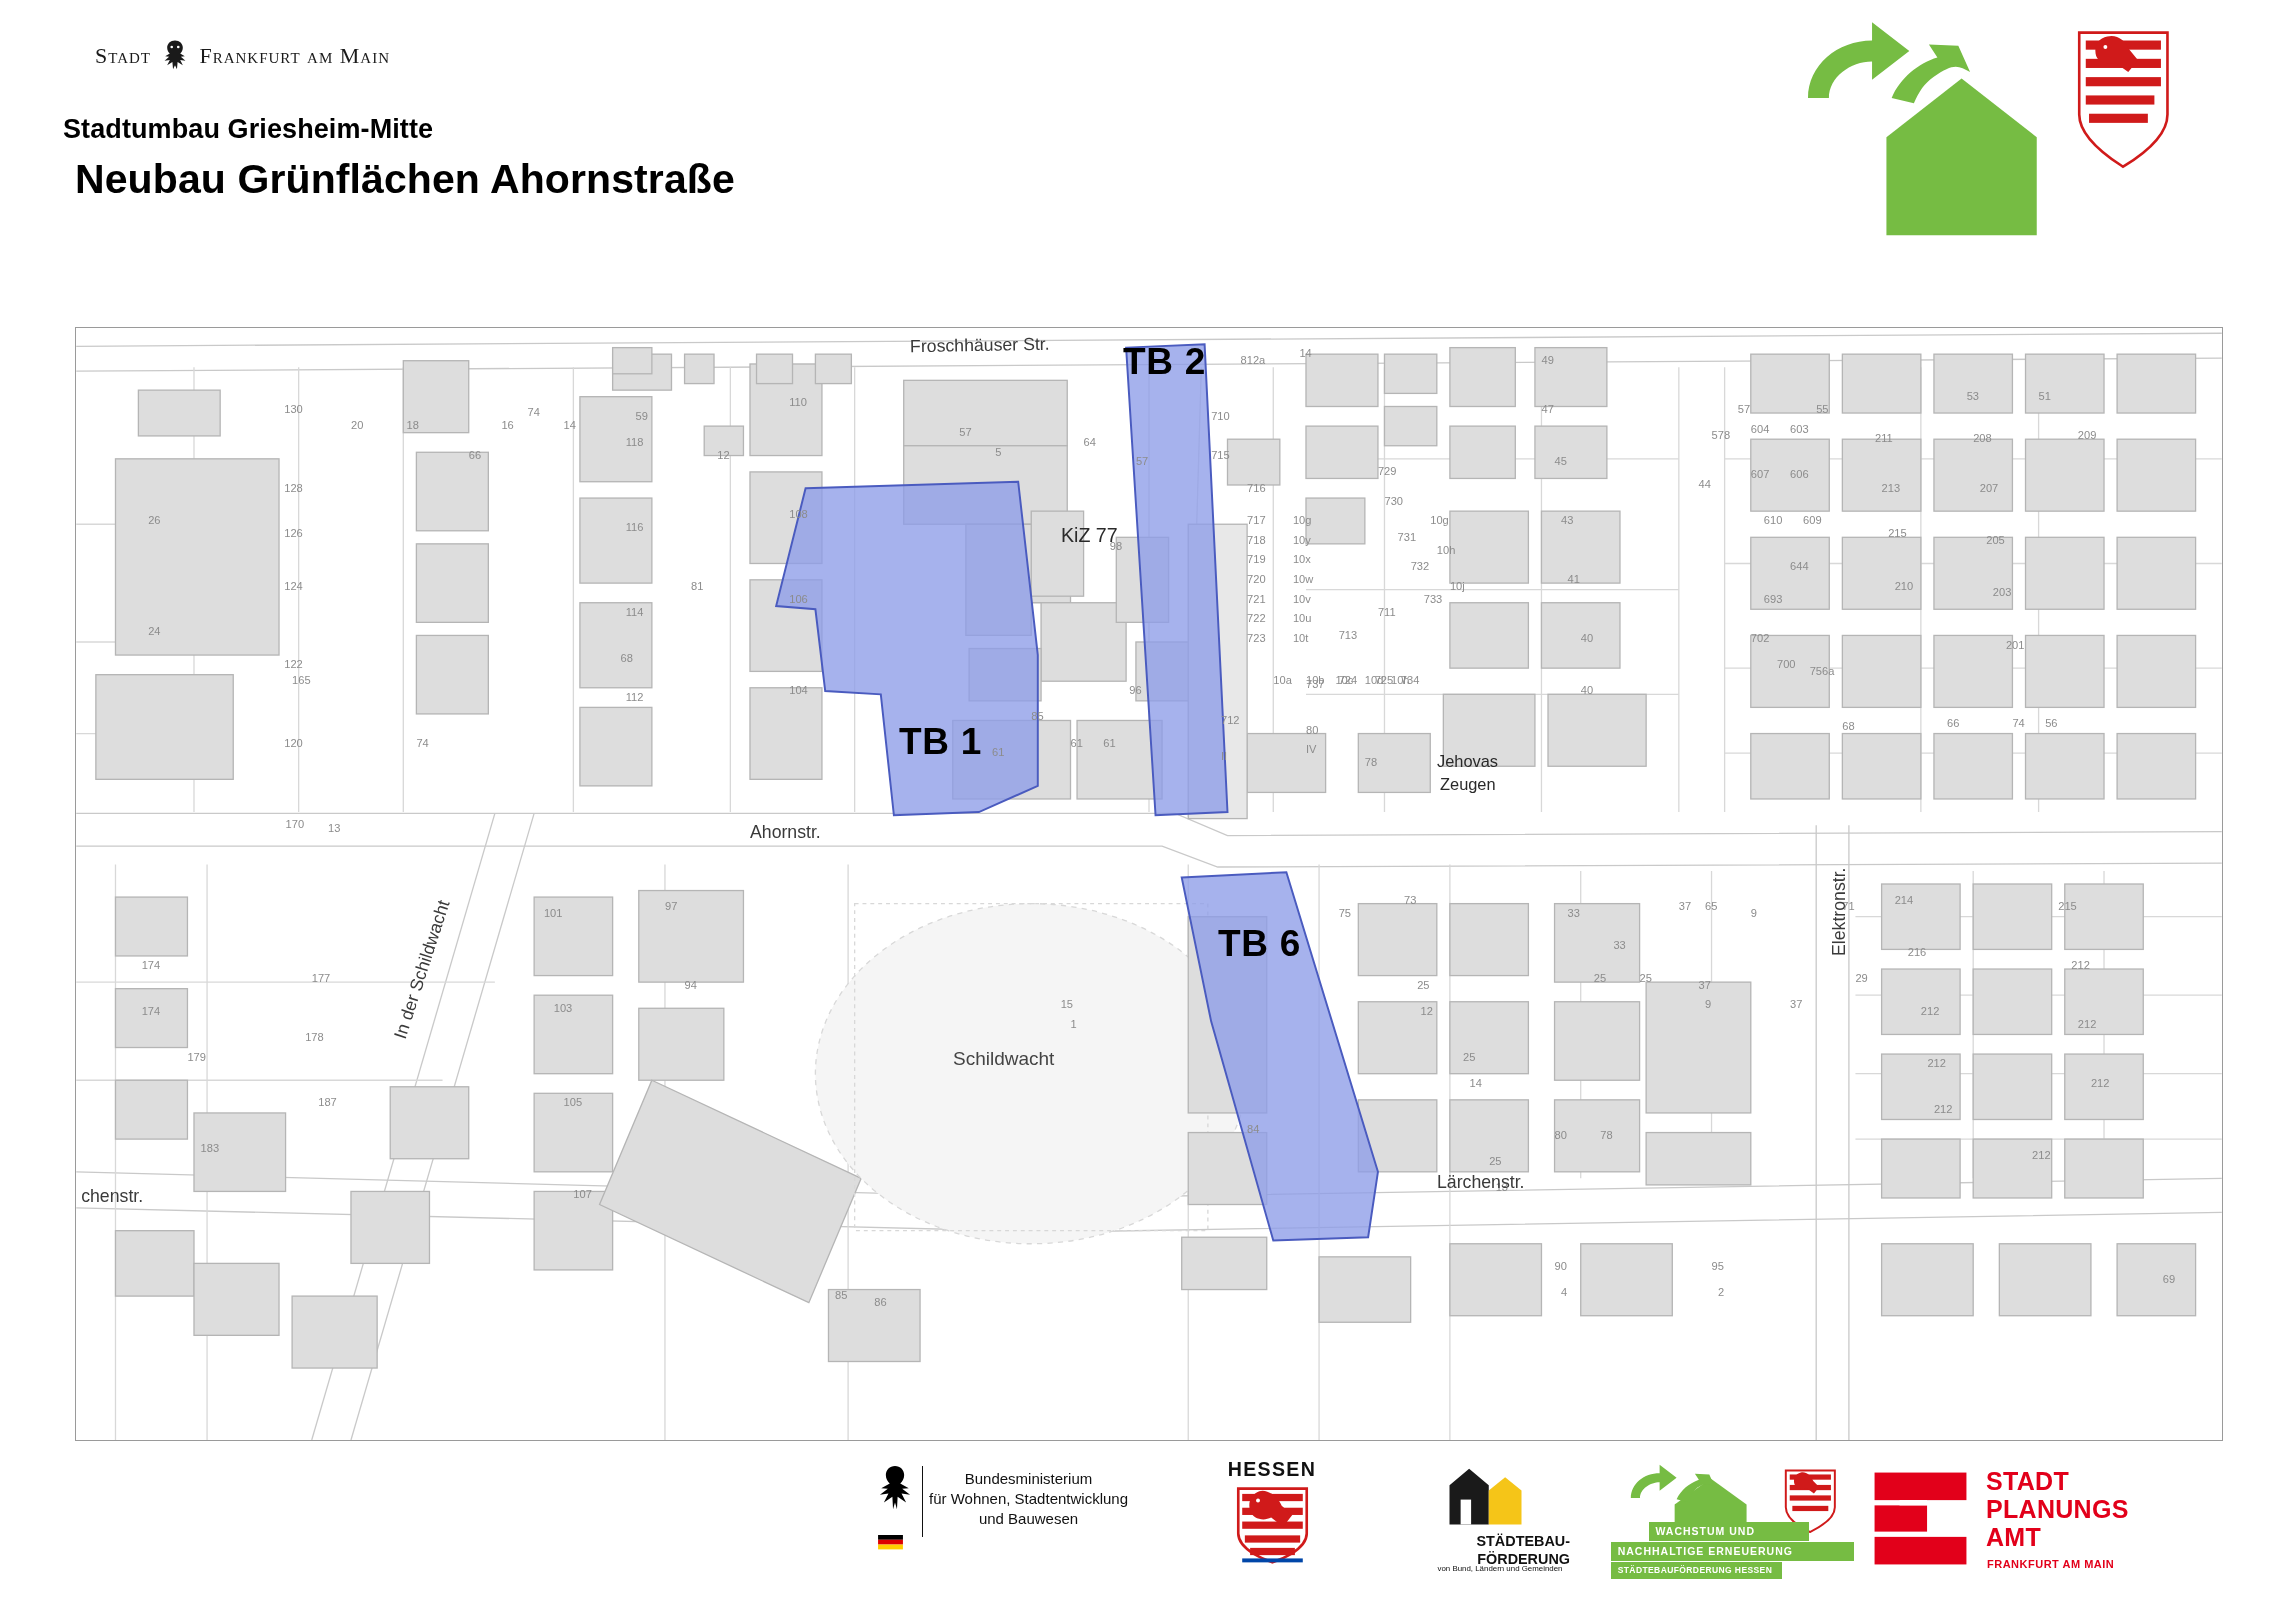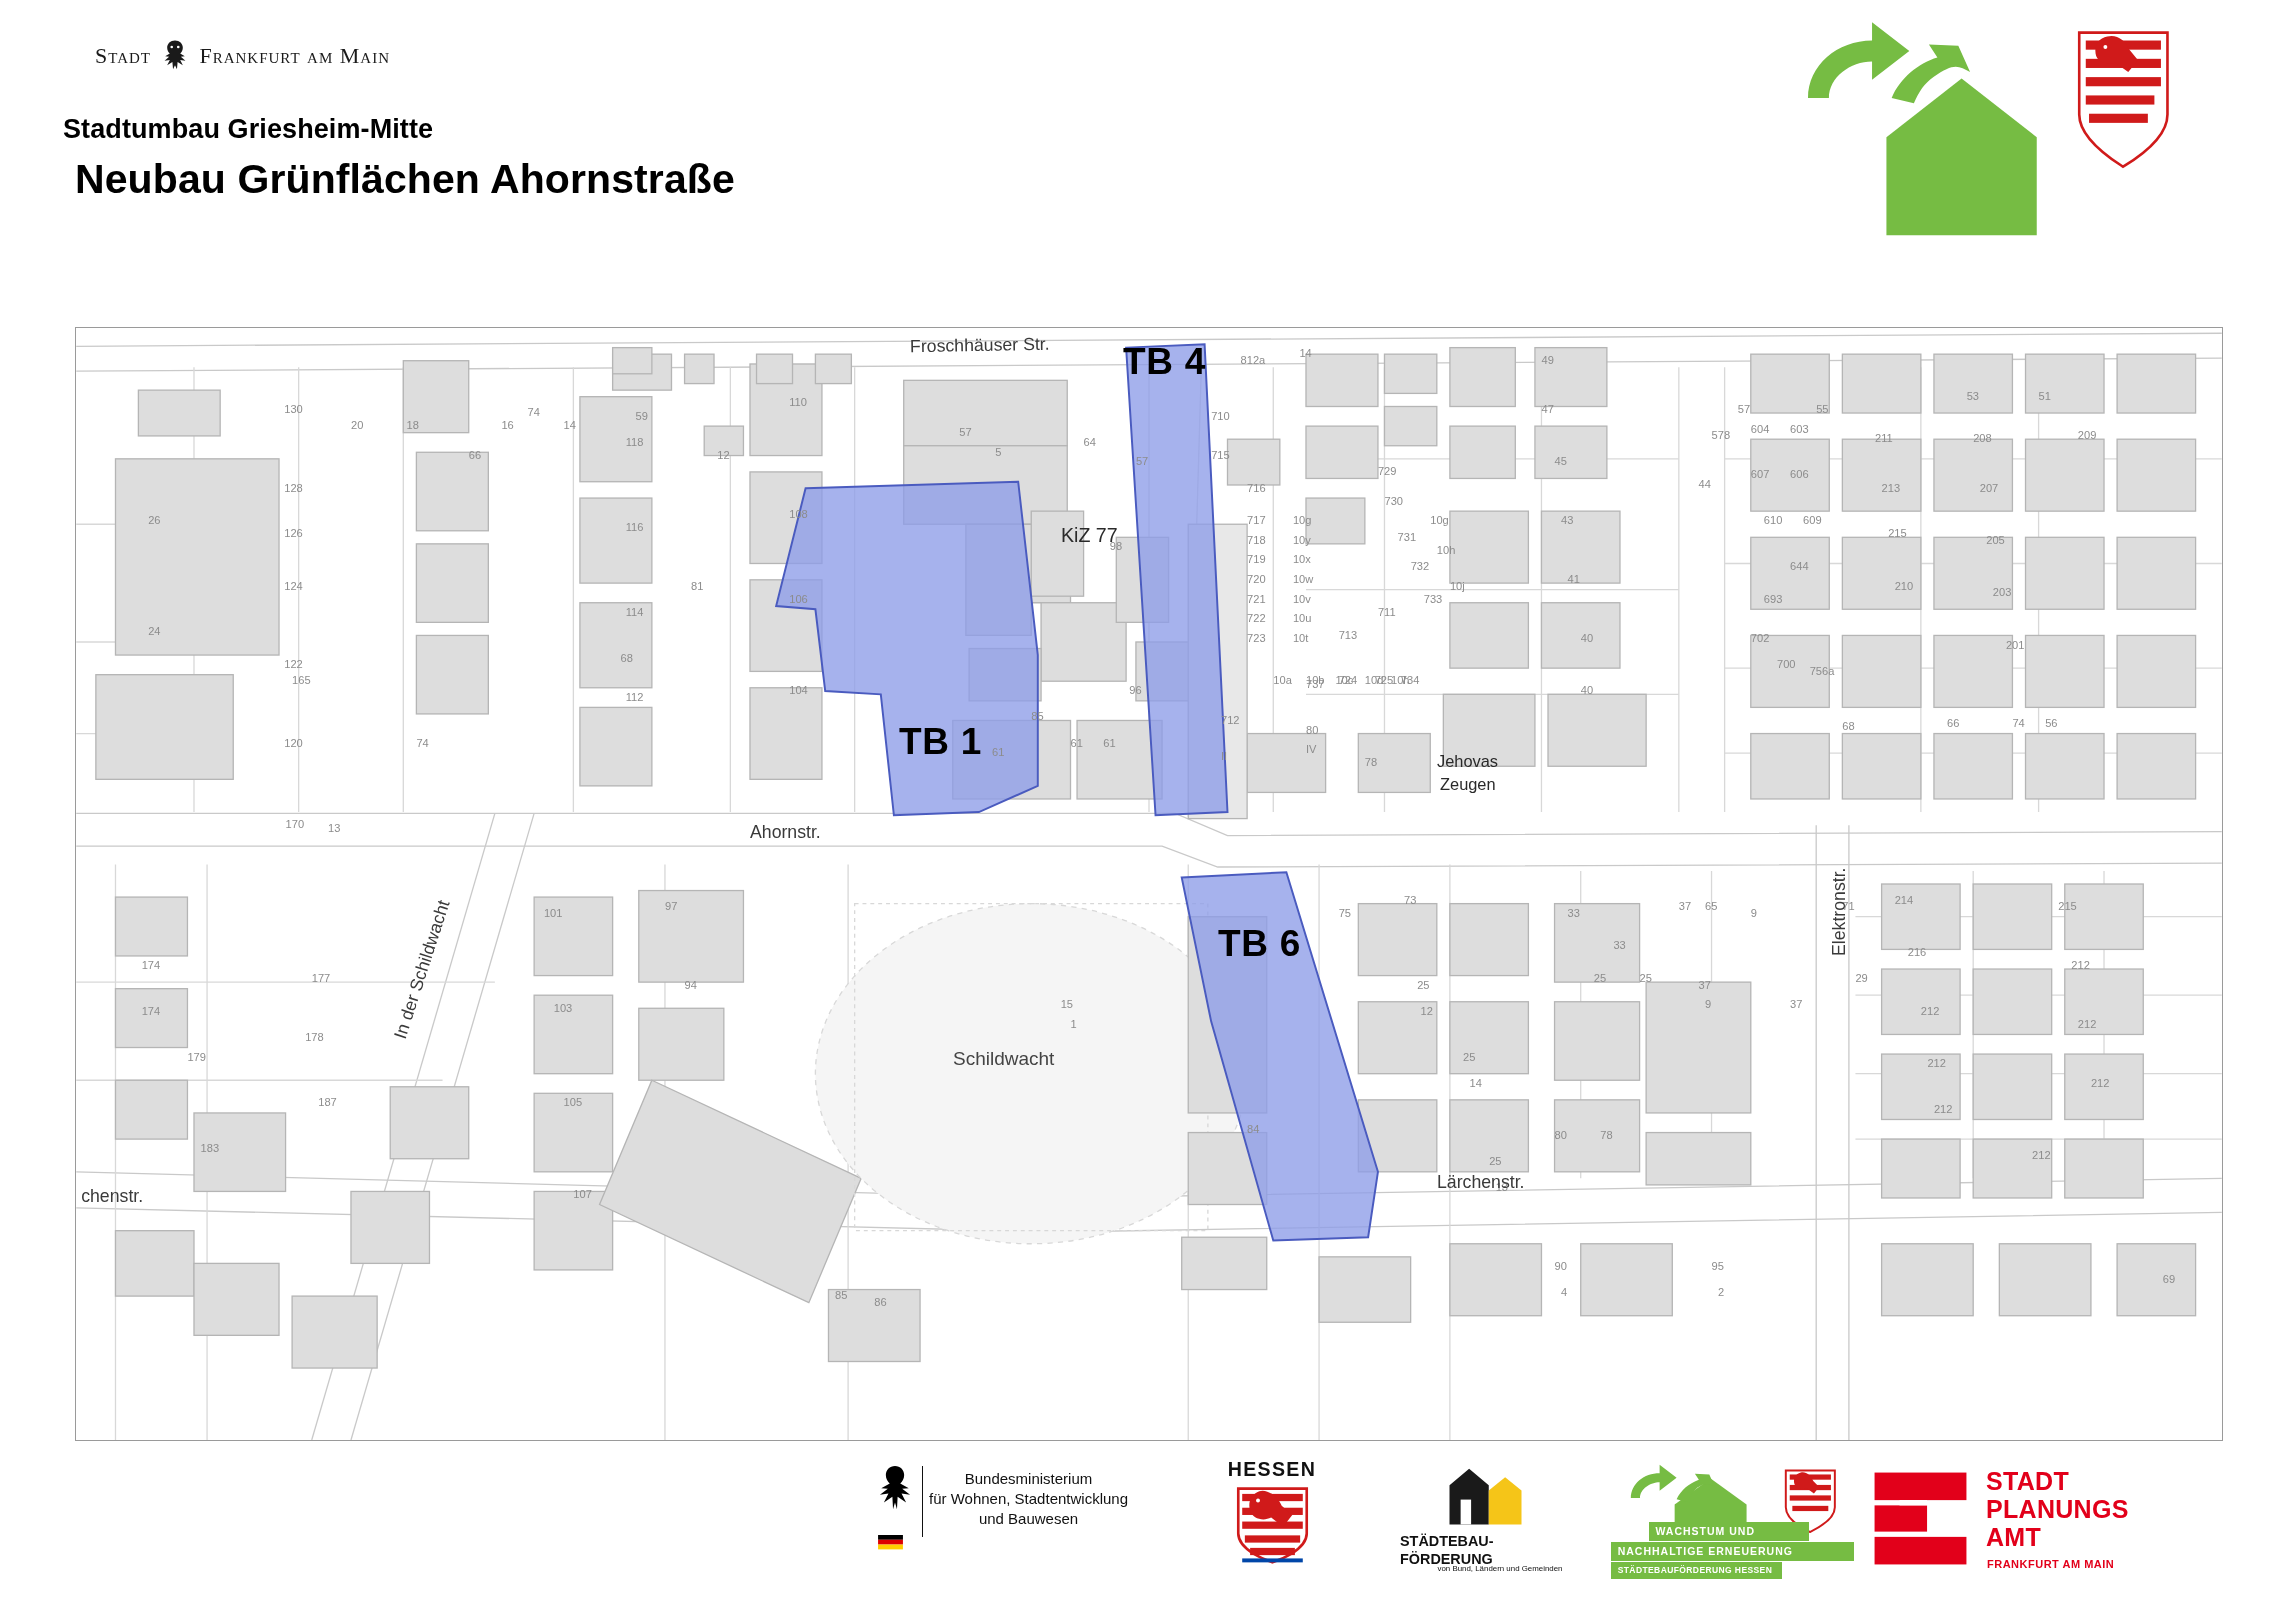--- a/index.html
+++ b/index.html
@@ -143,21 +143,21 @@
   }
   #f-bmwsb .flag {
     position:absolute; left:14.4px; top:73px; width:25px; height:14.4px;
   }
   #f-hessen { left: 1213px; top: 11.8px; width: 118px; height: 111px; }
   #f-hessen .hname {
     font-size: 19.6px; font-weight: bold; letter-spacing: 1.3px; text-align:center; color:#111;
   }
   #f-staedtebau { left: 1400px; top: 13px; width: 170px; height: 114px; }
   #f-staedtebau .sname {
-    position:absolute; left:0; top:73px; width:170px; text-align:left;
+    position:absolute; left:0; top:73px; width:170px; text-align:right;
     font-size: 14.4px; font-weight: bold; line-height:1.25; color:#111;
   }
   #f-staedtebau .ssub {
     position:absolute; left:15px; top:105px; width:170px; text-align:center;
     font-size: 7.9px; line-height:1.25; color:#111;
   }
   #f-wachstum { left: 1606px; top: 19.6px; width: 255px; height: 105px; }
   .fw-badge {
     position:absolute; background:#76bc43; color:#fff; font-weight:bold;
     display:flex; align-items:center; padding-left:6.5px; box-sizing:border-box;
@@ -617,21 +617,21 @@
         <text x="3060" y="1070">212</text>
       <text x="3080" y="1160">212</text>
         <text x="2990" y="1270">212</text>
       <text x="2700" y="890">71</text>
         <text x="2720" y="1000">29</text>
       <text x="1750" y="660">II</text>
     </g>
   </svg>
 
   <div class="tb-label" style="left:823px; top:393px;">TB 1</div>
-  <div class="tb-label" style="left:1047px; top:13px;">TB 4</div>
+  <div class="tb-label" style="left:1047px; top:13px;">TB 2</div>
   <div class="tb-label" style="left:1142px; top:595px;">TB 6</div>
 
   <div class="map-street" style="left:834px; top:6.5px;  transform:rotate(-1deg);">Froschhäuser Str.</div>
   <div class="map-street" style="left:674px; top:494px;">Ahornstr.</div>
   <div class="map-street" style="left:314px; top:707px; transform:rotate(-72deg); transform-origin:left top;">In der Schildwacht</div>
   <div class="map-street" style="left:1361px; top:844px;">Lärchenstr.</div>
   <div class="map-street" style="left:1753px; top:628px; transform:rotate(-90deg); transform-origin:left top;">Elektronstr.</div>
   <div class="map-street" style="left:5.2px; top:858px;">chenstr.</div>
 
   <div class="map-poi" style="left:877px; top:720px; font-size:19px; color:#444;">Schildwacht</div>

